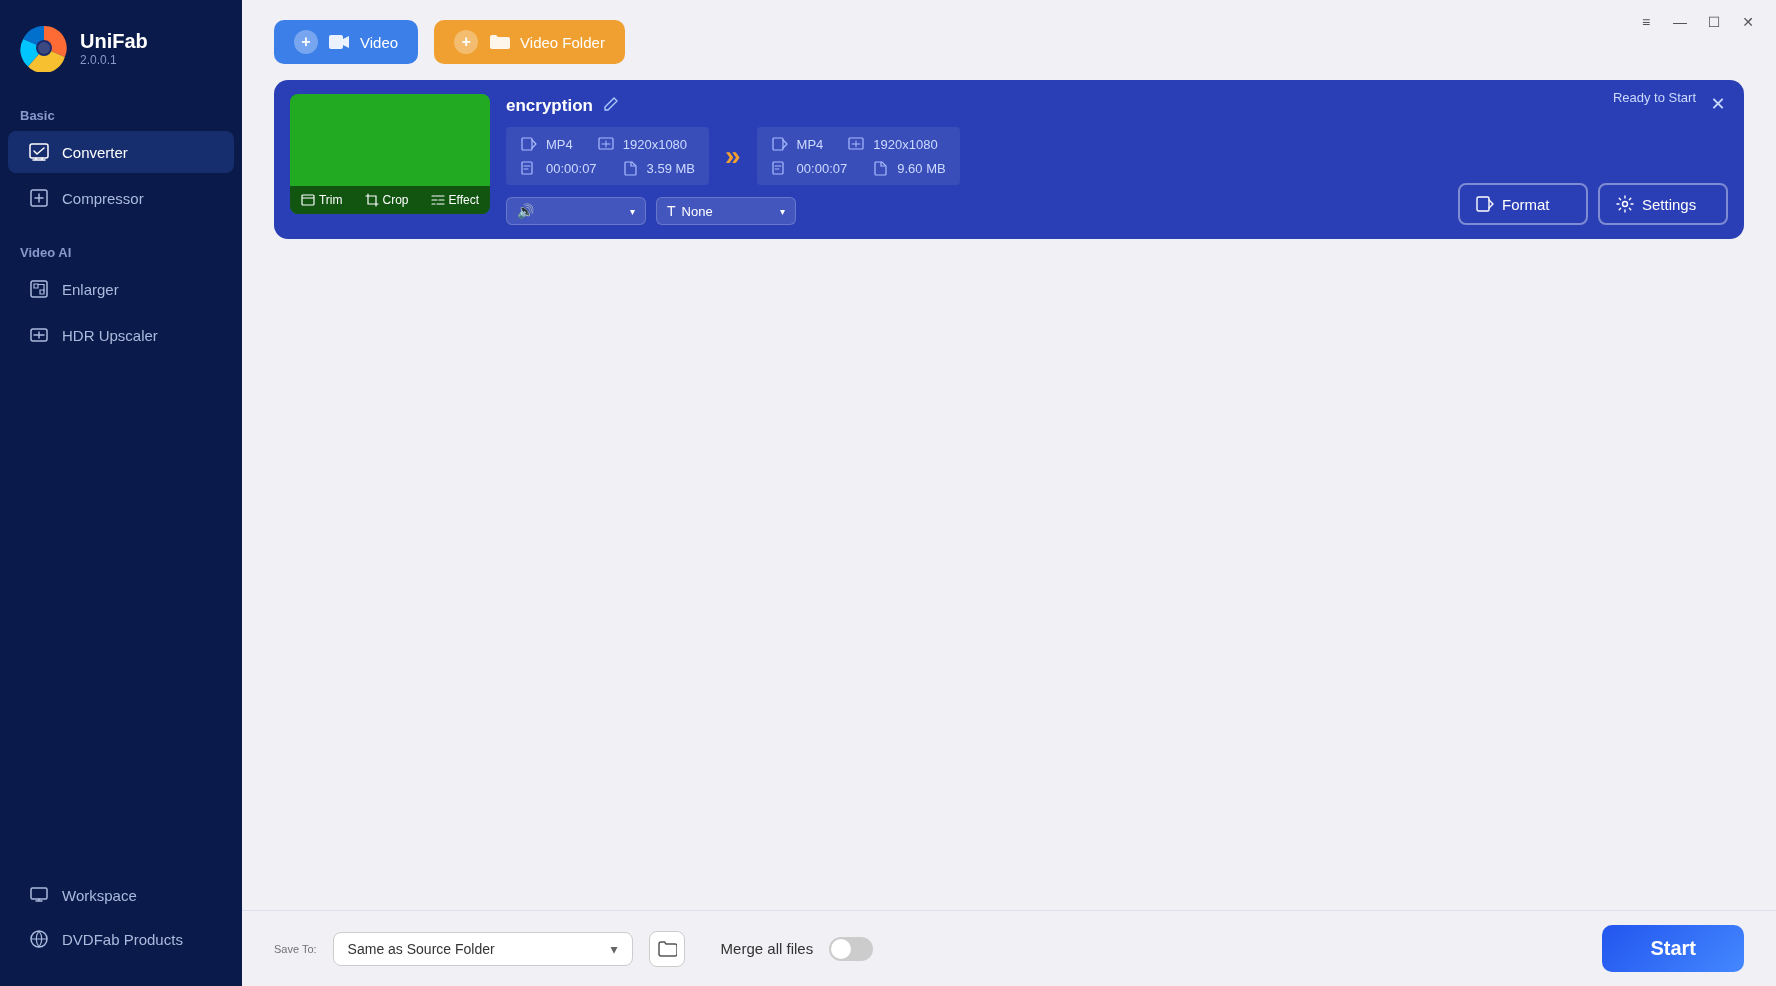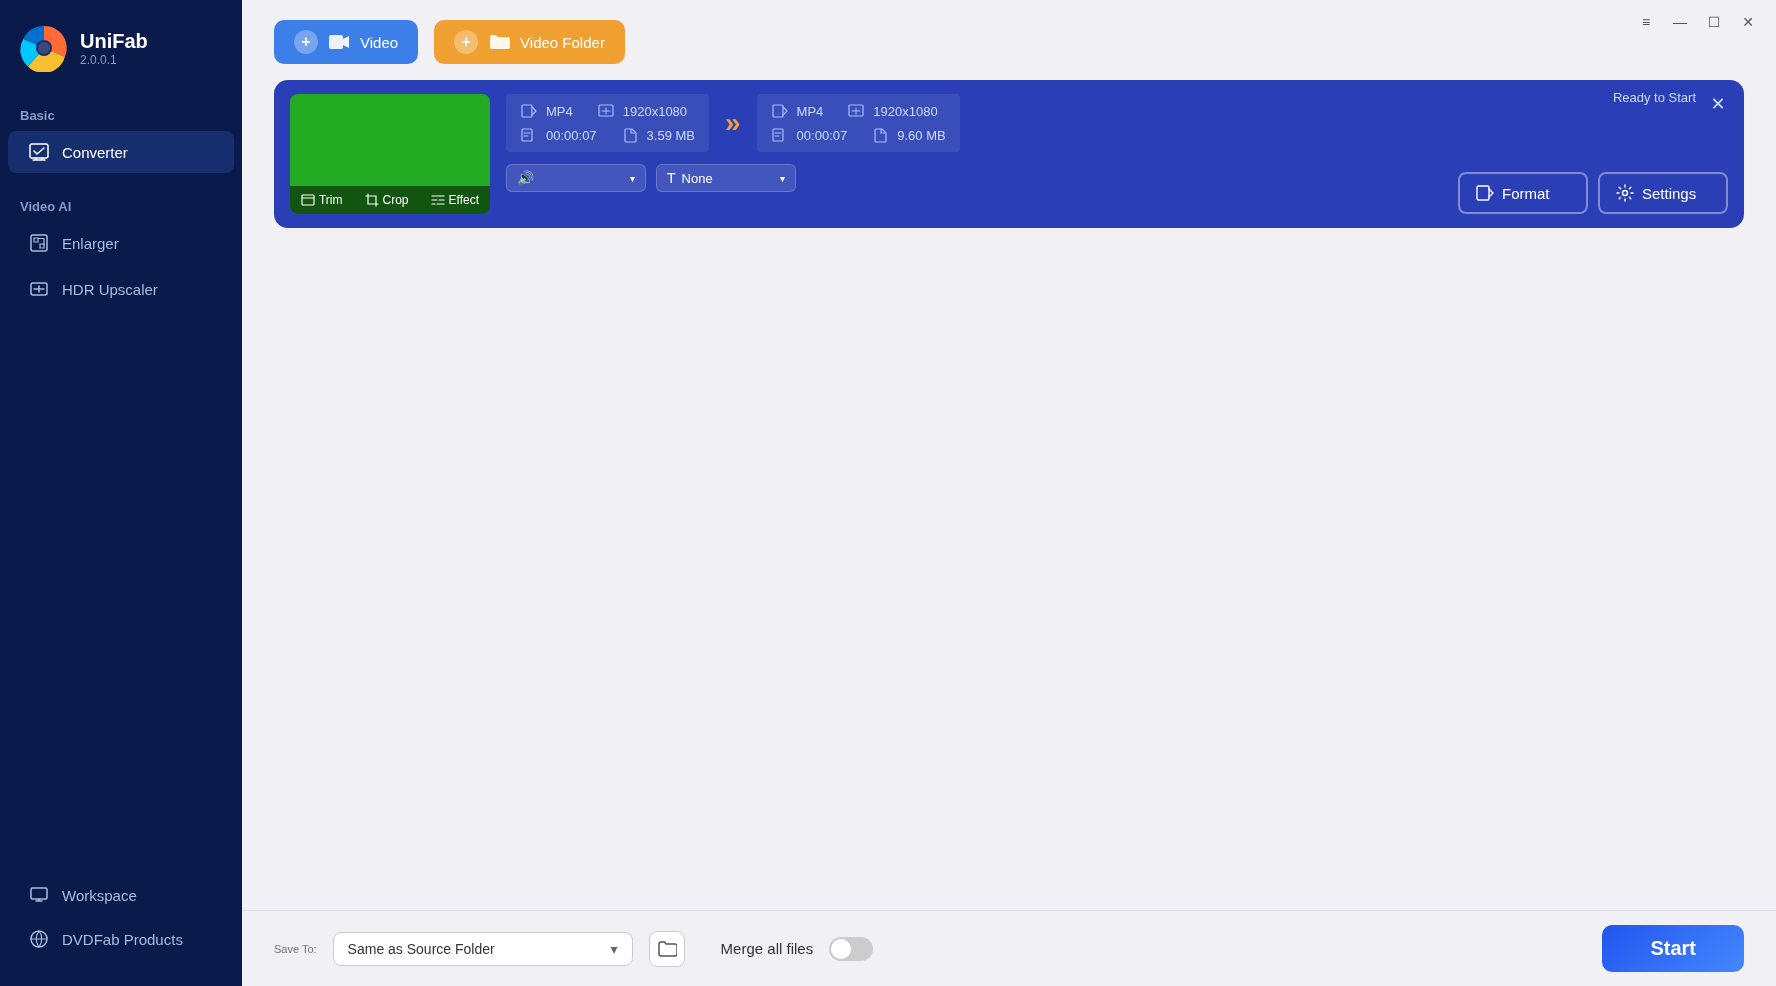--- a/index.html
+++ b/index.html
@@ -473,20 +473,29 @@
       <div class="item-icon">
         <svg width="20" height="20" viewBox="0 0 20 20" fill="none">
           <rect x="1" y="2" width="18" height="14" rx="2" fill="none" stroke="currentColor" stroke-width="1.5"></rect>
           <path d="M7 16v2M13 16v2M4 18h12" stroke="currentColor" stroke-width="1.5" stroke-linecap="round"></path>
           <path d="M5 9l3 3 7-6" stroke="currentColor" stroke-width="1.5" stroke-linecap="round" stroke-linejoin="round"></path>
         </svg>
       </div>
       <span>Converter</span>
     </div>
 
+    <div class="sidebar-item">
+      <div class="item-icon">
+        <svg width="20" height="20" viewBox="0 0 20 20" fill="none">
+          <rect x="2" y="2" width="16" height="16" rx="2" fill="none" stroke="currentColor" stroke-width="1.5"></rect>
+          <path d="M6 10h8M10 6v8" stroke="currentColor" stroke-width="1.5" stroke-linecap="round"></path>
+        </svg>
+      </div>
+      <span>Compressor</span>
+    </div>
 
     <div class="sidebar-section-label" style="margin-top:8px;">Video AI</div>
 
     <div class="sidebar-item">
       <div class="item-icon">
         <svg width="20" height="20" viewBox="0 0 20 20" fill="none">
           <rect x="2" y="2" width="16" height="16" rx="2" fill="none" stroke="currentColor" stroke-width="1.5"></rect>
           <path d="M5 5h4v4H5zM11 11h4v4h-4z" stroke="currentColor" stroke-width="1.2" fill="none"></path>
           <path d="M9 5.5h6V12" stroke="currentColor" stroke-width="1.2" stroke-linecap="round"></path>
         </svg>
@@ -578,20 +587,28 @@
               <svg width="14" height="14" viewBox="0 0 14 14" fill="none">
                 <path d="M1 3h3M1 7h5M1 11h3M5 3h8M8 7h5M6 11h7" stroke="white" stroke-width="1.2" stroke-linecap="round"></path>
               </svg>
               <span>Effect</span>
             </button>
           </div>
         </div>
 
         <div class="video-info">
 
+          <div class="video-title-row">
+            <span class="video-title">encryption</span>
+            <button class="edit-icon-btn">
+              <svg width="16" height="16" viewBox="0 0 16 16" fill="none">
+                <path d="M11 2l3 3L5 14H2v-3L11 2z" stroke="#aaccff" stroke-width="1.4" fill="none" stroke-linejoin="round"></path>
+              </svg>
+            </button>
+          </div>
 
           <div style="display:flex;align-items:center;gap:8px;">
 
             <div class="meta-block">
               <div class="meta-row">
                 <span class="meta-icon">
                   <svg width="16" height="16" viewBox="0 0 16 16" fill="none">
                     <rect x="1" y="2" width="10" height="12" rx="1" stroke="currentColor" stroke-width="1.2" fill="none"></rect>
                     <path d="M11 4l4 4-4 4" stroke="currentColor" stroke-width="1.2" stroke-linecap="round" stroke-linejoin="round"></path>
                   </svg>

